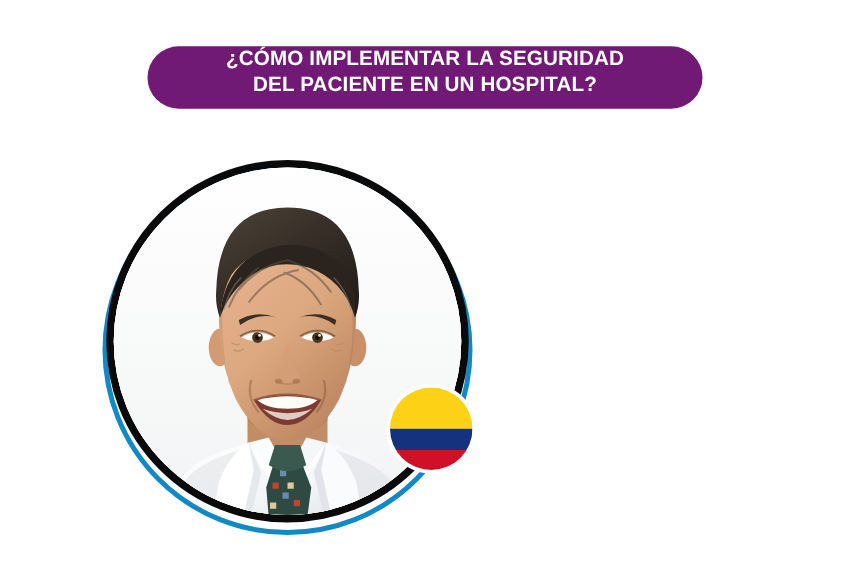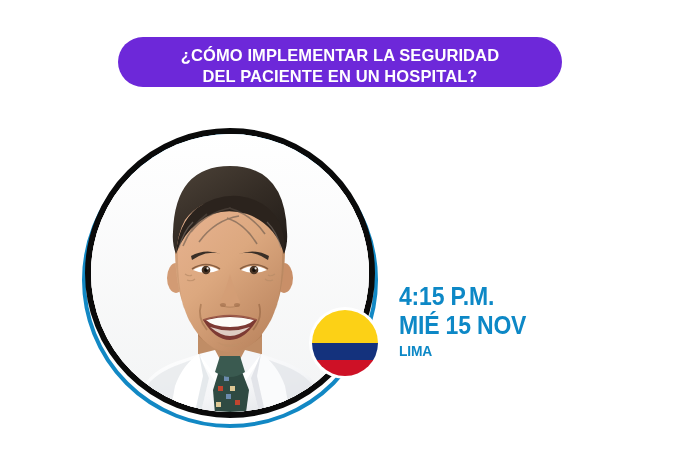--- a/index.html
+++ b/index.html
@@ -21,24 +21,24 @@
     background: #ffffff;
   }
 
   
   .title-banner {
     position: absolute;
     left: 118px;
     top: 37px;
     width: 444px;
     height: 50px;
-    background: #6d28d9;
+    background: #701a75;
     border-radius: 25px;
     display: flex;
-    align-items: flex-end;
+    align-items: flex-start;
     justify-content: center;
     box-sizing: border-box;
     padding: 0 18px;
   }
   .title-banner-text {
     color: #ffffff;
     font-family: "Liberation Sans", sans-serif;
     font-size: 16.5px;
     font-weight: 600;
     line-height: 21px;
@@ -323,19 +323,14 @@
   </div>
 
   <div class="flag-badge">
     <div class="flag-inner">
       <div class="flag-stripe s1"></div>
       <div class="flag-stripe s2"></div>
       <div class="flag-stripe s3"></div>
     </div>
   </div>
 
-  <div class="schedule">
-    <div class="sched-time">4:15 P.M.</div>
-    <div class="sched-date">MIÉ 15 NOV</div>
-    <div class="sched-city">LIMA</div>
-  </div>
 
 </div>
 
 </body></html>

